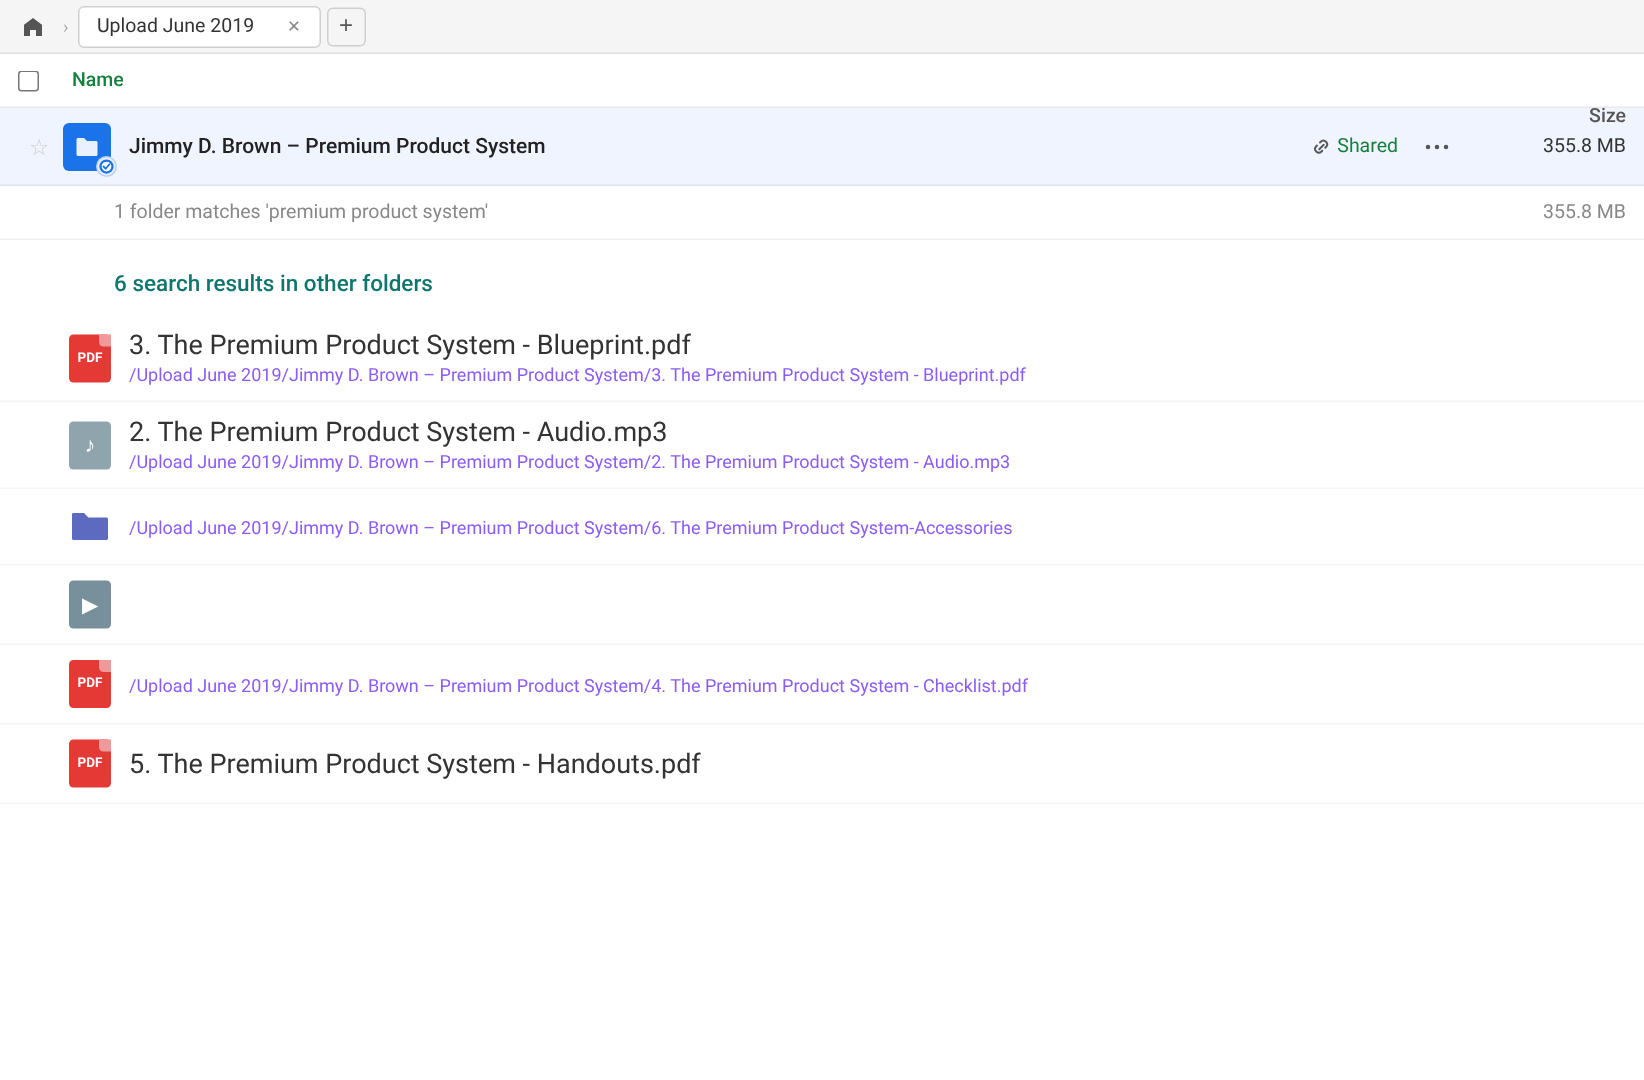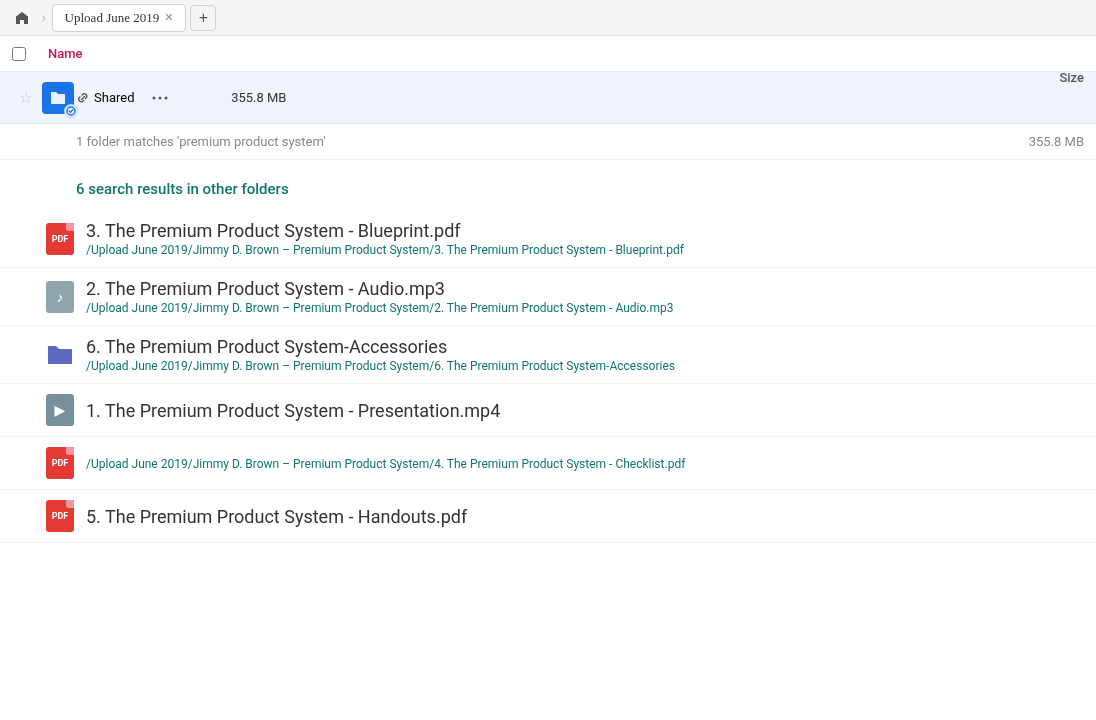--- a/index.html
+++ b/index.html
@@ -31,22 +31,21 @@
       display: flex;
       align-items: center;
       height: 28px;
       padding: 0 12px;
       background: #fff;
       border: 1px solid #d0d0d0;
       border-radius: 4px;
       font-size: 13px;
       color: #333;
       cursor: pointer;
-      gap: 1px;
-      font-family: Liberation Serif, serif;
+      gap: 18px;
     }
     .tab-close {
       color: #888;
       font-size: 11px;
       margin-left: 4px;
     }
     .new-tab-btn {
       width: 26px; height: 26px;
       display: flex; align-items: center; justify-content: center;
       border: 1px solid #d0d0d0;
@@ -65,21 +64,21 @@
       border-bottom: 1px solid #e8e8e8;
       padding: 0 12px;
     }
     .col-checkbox {
       width: 36px;
       display: flex; align-items: center;
     }
     .col-name {
       flex: 1;
       font-size: 13px;
-      color: #be185d;
+      color: #15803d;
       font-weight: 500;
     }
     .col-size {
       width: 100px;
       text-align: right;
       font-size: 13px;
       color: #555;
       font-weight: 500;
       margin-top: 48px;
     }
@@ -128,21 +127,21 @@
       flex: 1;
       font-size: 14px;
       font-weight: 500;
       color: #222;
       padding-left: 10px;
     }
     .shared-label {
       display: flex;
       align-items: center;
       gap: 4px;
-      color: #000000;
+      color: #15803d;
       font-size: 13px;
       margin-right: 12px;
     }
     .more-btn {
       width: 28px; height: 28px;
       display: flex; align-items: center; justify-content: center;
       border-radius: 50%;
       cursor: pointer;
       color: #555;
       font-size: 16px;
@@ -199,21 +198,21 @@
     .result-info {
       flex: 1;
     }
     .result-name {
       font-size: 18px;
       color: #333;
       font-weight: 400;
     }
     .result-path {
       font-size: 12px;
-      color: #0f766e;
+      color: #8b5cf6;
       margin-top: 2px;
     }
 
     
     .pdf-icon {
       width: 28px; height: 32px;
       background: #e53935;
       border-radius: 3px;
       display: flex; align-items: center; justify-content: center;
       color: white;
@@ -277,20 +276,21 @@
         <path d="M2 4C2 3.45 2.45 3 3 3H7L9 5H15C15.55 5 16 5.45 16 6V14C16 14.55 15.55 15 15 15H3C2.45 15 2 14.55 2 14V4Z" fill="white" opacity="0.9"></path>
       </svg>
       <div class="overlay-icon">
         <svg width="10" height="10" viewBox="0 0 10 10" fill="none">
           <circle cx="5" cy="5" r="4" stroke="#1a73e8" stroke-width="1.5" fill="white"></circle>
           <path d="M3 5L4.5 6.5L7 3.5" stroke="#1a73e8" stroke-width="1.2" stroke-linecap="round"></path>
         </svg>
       </div>
     </div>
   </div>
+  <div class="folder-name">Jimmy D. Brown – Premium Product System</div>
   <div class="shared-label">
     <svg width="14" height="14" viewBox="0 0 14 14" fill="none">
       <path d="M8.5 5.5L5.5 8.5M6 4L6.5 3.5C7.5 2.5 9 2.5 10 3.5C11 4.5 11 6 10 7L9.5 7.5M7.5 9.5L7 10C6 11 4.5 11 3.5 10C2.5 9 2.5 7.5 3.5 6.5L4 6" stroke="#555" stroke-width="1.3" stroke-linecap="round"></path>
     </svg>
     <span>Shared</span>
   </div>
   <div class="more-btn">
     <svg width="16" height="4" viewBox="0 0 16 4" fill="none">
       <circle cx="2" cy="2" r="1.5" fill="#555"></circle>
       <circle cx="8" cy="2" r="1.5" fill="#555"></circle>
@@ -328,30 +328,28 @@
   </div>
     <div class="result-item">
     <div class="result-icon">
       <div style="position:relative;width:28px;height:28px;margin-top:2px;">
     <svg width="28" height="24" viewBox="0 0 28 24" fill="none">
       <path d="M2 5C2 4.45 2.45 4 3 4H10L13 7H25C25.55 7 26 7.45 26 8V21C26 21.55 25.55 22 25 22H3C2.45 22 2 21.55 2 21V5Z" fill="#5c6bc0"></path>
     </svg>
   </div>
     </div>
     <div class="result-info">
-      <div class="result-name">6. The Premium Product System-Accessories</div>
       <div class="result-path">/Upload June 2019/Jimmy D. Brown – Premium Product System/6. The Premium Product System-Accessories</div>
     </div>
   </div>
     <div class="result-item">
     <div class="result-icon">
       <div style="width:28px;height:32px;background:#78909c;border-radius:3px;display:flex;align-items:center;justify-content:center;color:white;font-size:14px;">▶</div>
     </div>
     <div class="result-info">
-      <div class="result-name">1. The Premium Product System - Presentation.mp4</div>
     </div>
   </div>
     <div class="result-item">
     <div class="result-icon">
       <div class="pdf-icon" style="font-size:9px;font-weight:bold;color:white;display:flex;align-items:center;justify-content:center;width:28px;height:32px;background:#e53935;border-radius:3px;">PDF</div>
     </div>
     <div class="result-info">
       <div class="result-path">/Upload June 2019/Jimmy D. Brown – Premium Product System/4. The Premium Product System - Checklist.pdf</div>
     </div>
   </div>

